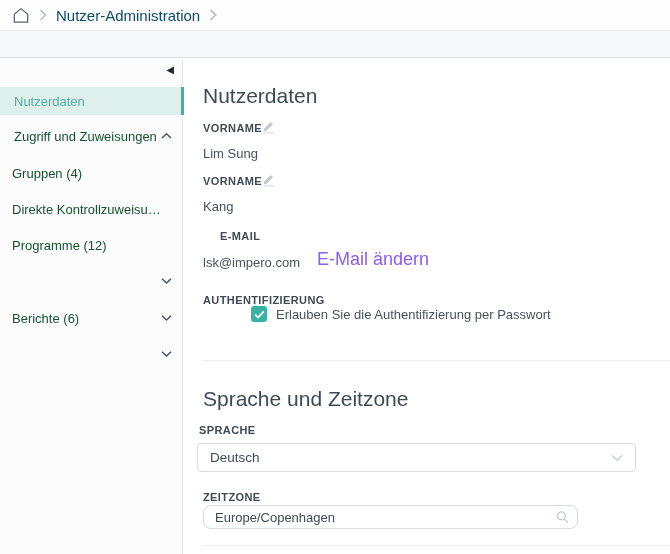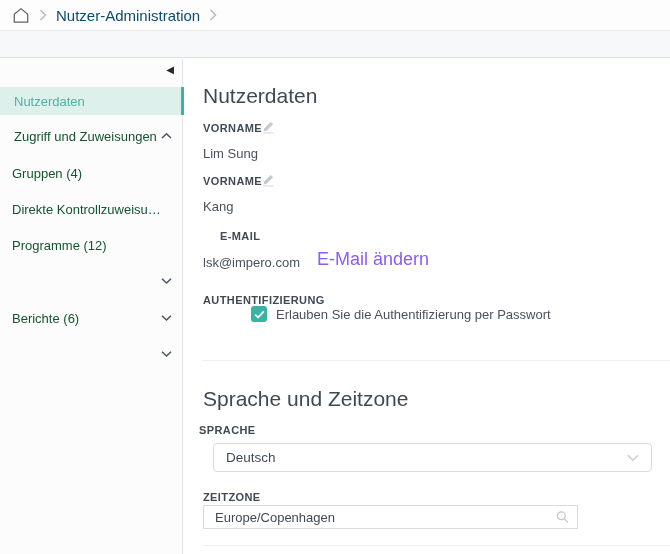--- a/index.html
+++ b/index.html
@@ -38,26 +38,26 @@
   .field-label { font-size:11px; font-weight:bold; color:#3f4a54; letter-spacing:0.4px;
                  display:flex; align-items:flex-end; }
   .field-value { font-size:13px; color:#49525c; }
   .edit-icon { display:inline-flex; cursor:pointer; }
   .link { font-size:18px; color:#8b5cf6; cursor:pointer; }
   .email-row { display:flex; align-items:flex-end; gap:17px; }
   .checkbox-row { display:flex; align-items:center; gap:9px; }
   .checkbox { width:16px; height:16px; background:#38b2a3; border-radius:3px; display:flex;
               align-items:center; justify-content:center; cursor:pointer; }
   .divider { position:absolute; left:203px; right:0; height:0; border-top:1px solid #eceef0; }
-  .selectbox { position:absolute; left:213px; top:443px; width:439px; height:29px;
+  .selectbox { position:absolute; left:197px; top:443px; width:439px; height:29px;
                border:1px solid #d8dcde; border-radius:4px; background:#fff; display:flex;
                align-items:center; padding:0 12px; font-size:13.5px; color:#3f4a54; cursor:pointer; }
   .selectbox .chev { margin-left:auto; display:flex; }
   .searchbox { position:absolute; left:203px; top:505px; width:375px; height:24px; }
-  .searchbox input { width:100%; height:100%; border:1px solid #d8dcde; border-radius:0;
+  .searchbox input { width:100%; height:100%; border:1px solid #d8dcde; border-radius:8px;
                      padding:0 28px 0 11px; font-size:13px; color:#3f4a54;
                      font-family:"Liberation Sans","DejaVu Sans",sans-serif; outline:none; }
   .searchbox .mag { position:absolute; right:9px; top:50%; transform:translateY(-50%); display:flex; }
 </style>
 </head>
 <body>
 
 <div id="app">
 
   <div class="topbar">

